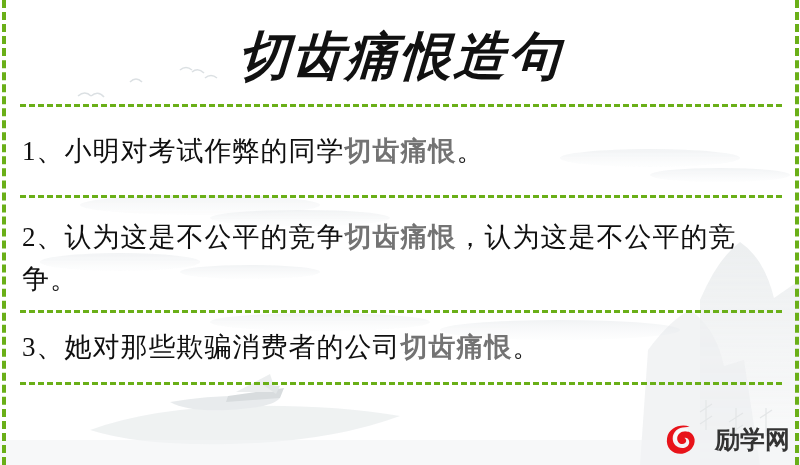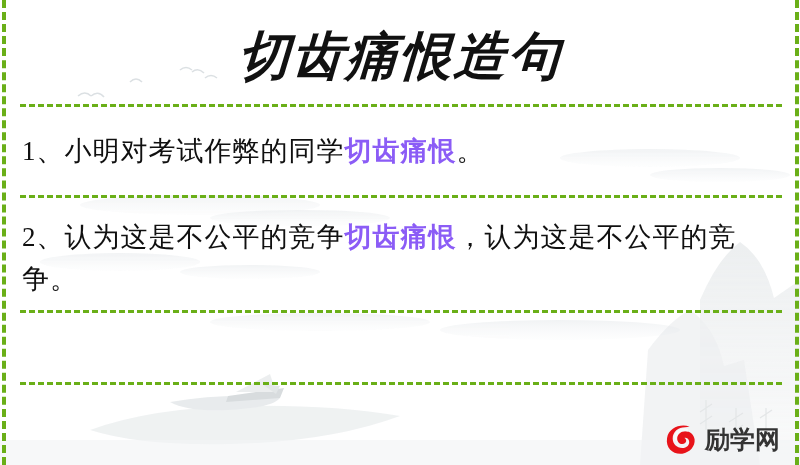--- a/index.html
+++ b/index.html
@@ -84,34 +84,34 @@
     left: 22px;
     right: 24px;
     z-index: 2;
     font-family: "Liberation Serif", "DejaVu Serif", serif;
     font-size: 27px;
     line-height: 42px;
     color: #101010;
     letter-spacing: 1px;
   }
   .hl {
-    color: #8b5cf6;
+    color: #737373;
     font-weight: bold;
   }
 
   
   .logo {
     position: absolute;
     left: 662px;
     top: 418px;
     width: 128px;
     height: 42px;
     display: flex;
     align-items: center;
-    gap: 7px;
+    gap: 17px;
     z-index: 4;
   }
   .logo-mark {
     width: 36px;
     height: 36px;
     flex: 0 0 36px;
   }
   .logo-text {
     font-family: "Liberation Sans", "DejaVu Sans", sans-serif;
     font-size: 25px;
@@ -195,20 +195,23 @@
   </div>
 
   <div class="sentence" style="top:130px;">
     <span>1、</span><span>小明对考试作弊的同学</span><span class="hl">切齿痛恨</span><span>。</span>
   </div>
 
   <div class="sentence" style="top:216px;">
     <span>2、</span><span>认为这是不公平的竞争</span><span class="hl">切齿痛恨</span><span>，认为这是不公平的竞争。</span>
   </div>
 
+  <div class="sentence" style="top:326px;">
+    <span>3、</span><span>她对那些欺骗消费者的公司</span><span class="hl">切齿痛恨</span><span>。</span>
+  </div>
 
   <div class="logo">
     <svg class="logo-mark" viewBox="0 0 64 64" xmlns="http://www.w3.org/2000/svg">
       <path d="M49 10 C33 4 12 12 9 30 C6 48 20 60 36 58 C50 56 59 45 58 33 C57 24 50 18 41 18 C33 18 27 24 27 31 C27 37 31 41 36 41 C40 41 43 38 43 35 C43 33 42 31 40 30 C43 29 47 31 48 35 C50 42 44 48 36 48 C26 48 19 40 19 31 C19 19 29 11 41 11 Z" fill="#e8131a"></path>
       <path d="M46 14 C36 10 24 16 22 26 C21 32 24 37 29 38 C26 35 25 31 27 27 C30 20 38 17 46 19 Z" fill="#ffffff" opacity="0.55"></path>
     </svg>
     <span class="logo-text">励学网</span>
   </div>
 
 </div>

